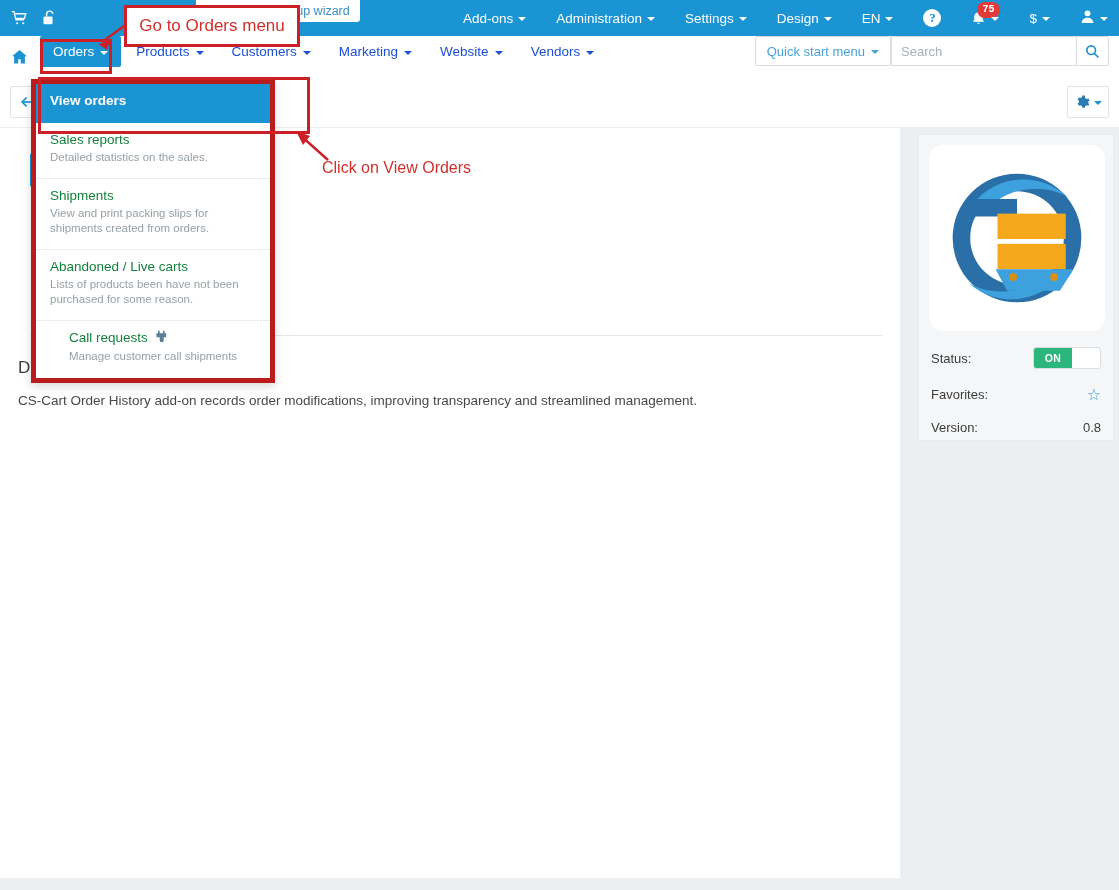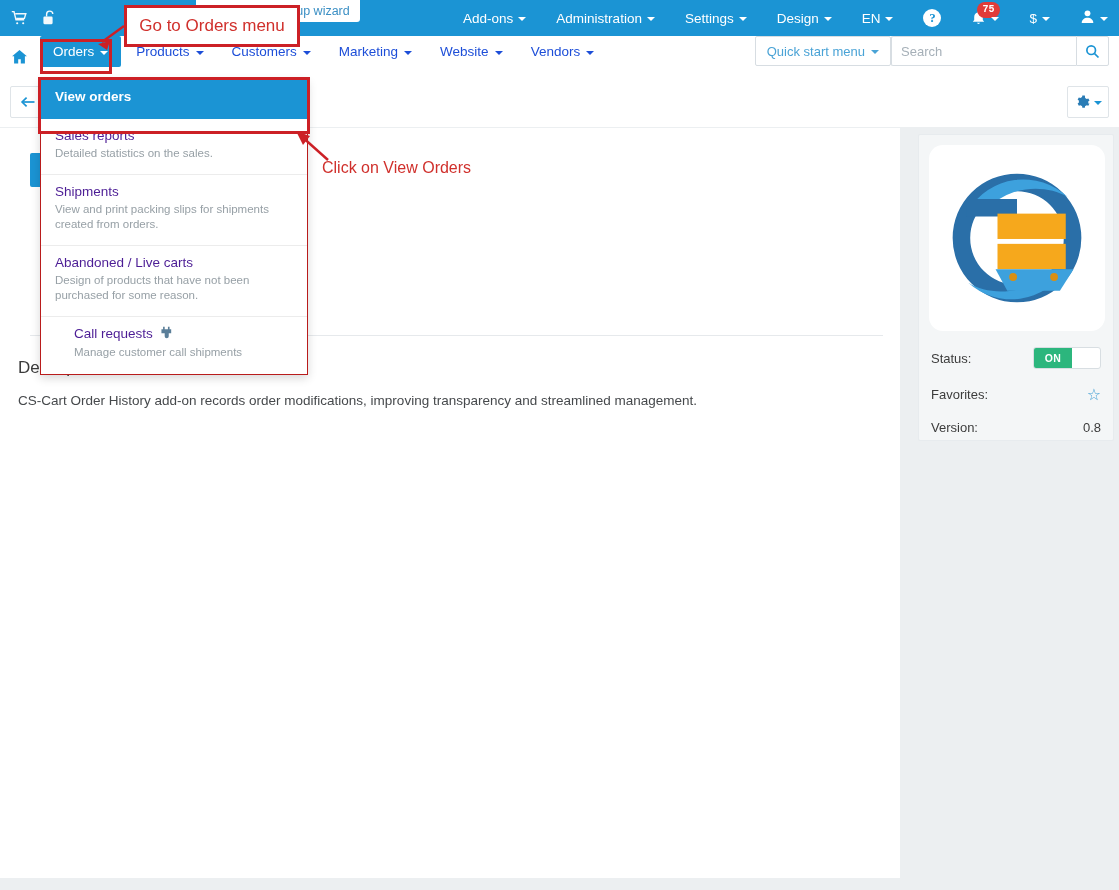--- a/index.html
+++ b/index.html
@@ -249,40 +249,40 @@
     height: 100%;
     width: 38px;
     display: flex; align-items: center; justify-content: center;
     letter-spacing: .4px;
   }
   .star { color: #4aa3d6; font-size: 16px; cursor: pointer; }
   .version-val { color: #3c3c3c; font-size: 13px; }
 
   
   .dropdown {
-    position: absolute; left: 40px; top: 79px;
-    width: 268px;
-    background: #ffffff;
-    border: 1px solid #b91c1c;
+    position: absolute; left: 31px; top: 79px;
+    width: 244px;
+    background: #ffffff;
+    border: 5px solid #b91c1c;
     box-shadow: 0 3px 9px rgba(0,0,0,.16);
     z-index: 20;
     padding-bottom: 2px;
   }
   .dd-item {
     padding: 9px 14px 12px 14px;
     cursor: pointer;
     border-bottom: 1px solid #ececec;
   }
   .dd-item:last-child { border-bottom: none; padding-left: 33px; }
   .dd-item.highlight {
     background: #1b94d4;
     border-bottom: none;
   }
   .dd-title {
-    font-size: 13.5px; color: #4c1d95;
+    font-size: 13.5px; color: #15803d;
     margin-bottom: 3px;
     display: flex; align-items: center; gap: 6px;
   }
   .dd-item.highlight .dd-title { color: #ffffff; font-weight: bold; }
   .dd-desc {
     font-size: 11.5px; color: #97a0a6; line-height: 1.35;
   }
   .dd-item.highlight .dd-desc { color: #dff0fb; }
   .plug-icon { color: #5b7f99; font-size: 12px; }
 
@@ -515,21 +515,21 @@
     <div class="dd-item">
       <div class="dd-title">Sales reports</div>
       <div class="dd-desc">Detailed statistics on the sales.</div>
     </div>
     <div class="dd-item">
       <div class="dd-title">Shipments</div>
       <div class="dd-desc">View and print packing slips for shipments created from orders.</div>
     </div>
     <div class="dd-item">
       <div class="dd-title">Abandoned / Live carts</div>
-      <div class="dd-desc">Design of products that have not been purchased for some reason.</div>
+      <div class="dd-desc">Lists of products been have not been purchased for some reason.</div>
     </div>
     <div class="dd-item">
       <div class="dd-title">
         <span>Call requests</span>
         <span class="plug-icon">
           <svg width="13" height="13" viewBox="0 0 16 16" fill="#5b7f99">
             <path d="M5 1v3H3v5h4v3.5a2.5 2.5 0 0 0 5 0V9h3V4h-2V1h-2v3H7V1z"></path>
           </svg>
         </span>
       </div>

